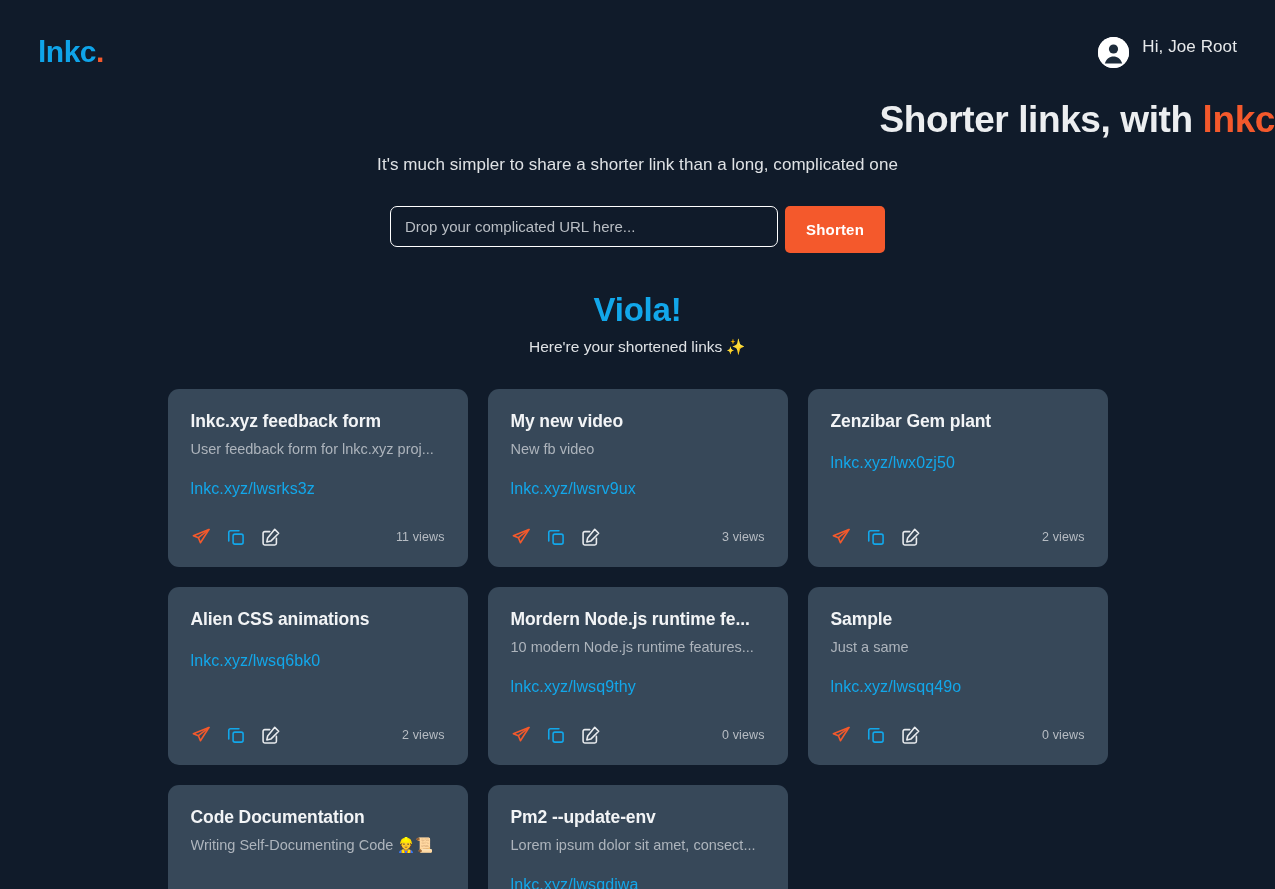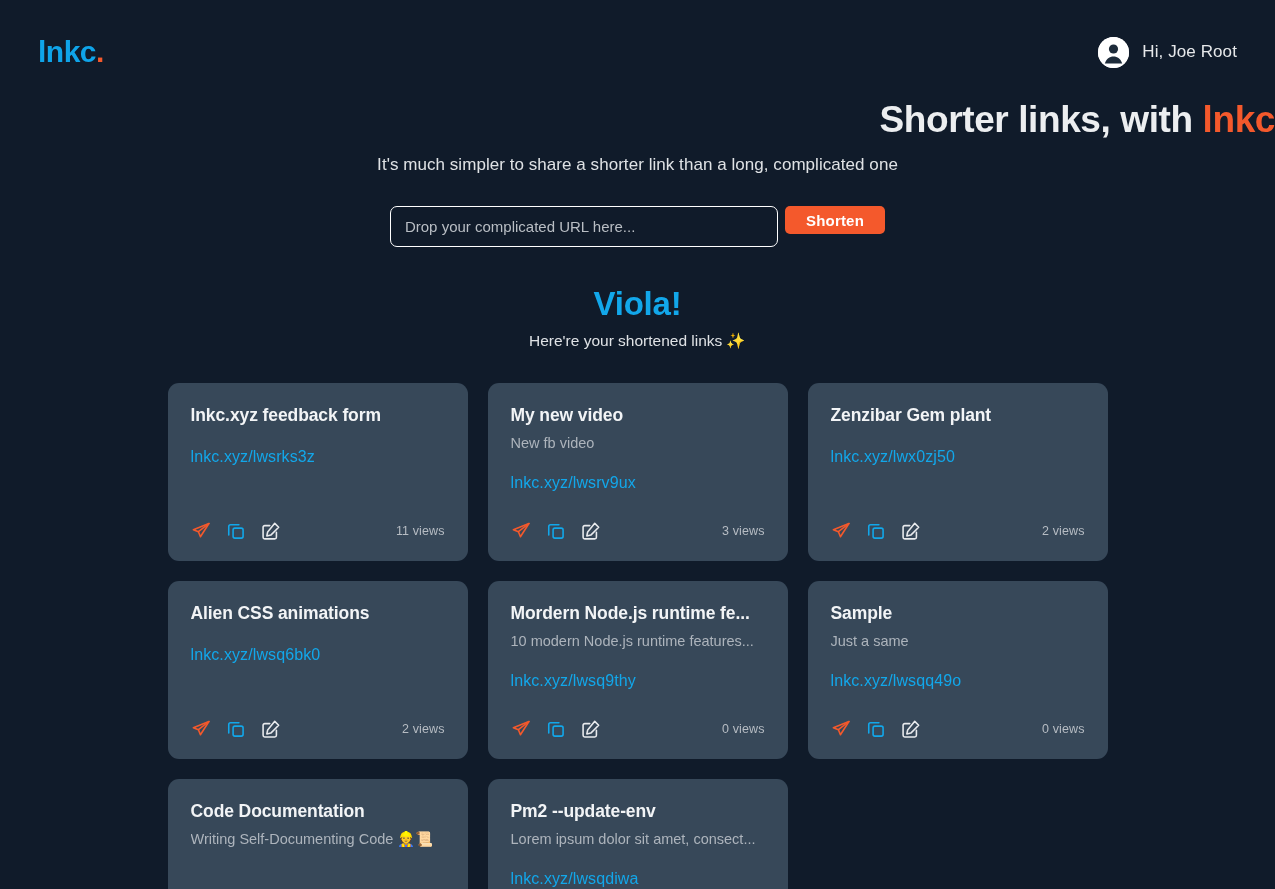--- a/index.html
+++ b/index.html
@@ -30,21 +30,21 @@
     font-size: 30px;
     font-weight: 700;
     letter-spacing: -0.5px;
     color: #0fa4e9;
     line-height: 1;
   }
   .logo .dot { color: #f4592c; }
 
   .user-area {
     display: flex;
-    align-items: center;
+    align-items: flex-start;
     gap: 13px;
   }
 
   .avatar {
     width: 31px;
     height: 31px;
     border-radius: 50%;
     background: #ffffff;
     display: flex;
     align-items: center;
@@ -101,21 +101,21 @@
     border-radius: 7px;
     color: #e8eaed;
     font-family: "Liberation Sans", sans-serif;
     font-size: 15px;
     padding: 0 14px;
     outline: none;
   }
   .url-input::placeholder { color: #b9bec4; }
 
   .shorten-btn {
-    height: 28px;
+    height: 47px;
     padding: 0 21px;
     background: #f4592c;
     color: #ffffff;
     border: none;
     border-radius: 5px;
     font-family: "Liberation Sans", sans-serif;
     font-size: 15px;
     font-weight: 700;
     cursor: pointer;
     letter-spacing: 0.2px;
@@ -250,20 +250,21 @@
 </div>
 
 <div class="viola">
   <div class="viola-title">Viola!</div>
   <div class="viola-sub">Here're your shortened links ✨</div>
 </div>
 
 <div class="grid" id="links-grid">
   <div class="card">
     <div class="card-title">lnkc.xyz feedback form</div>
+    <div class="card-desc">User feedback form for lnkc.xyz proj...</div>
     <a class="card-link" href="#">lnkc.xyz/lwsrks3z</a>
     <div class="card-footer">
       <div class="card-actions">
         <button class="icon-btn">
           <svg width="20" height="20" viewBox="0 0 24 24" fill="none" stroke="#f4592c" stroke-width="1.9" stroke-linecap="round" stroke-linejoin="round">
             <path d="M21.5 3 2.8 10.4l6.1 2.4 2.4 6.1z"></path>
             <path d="M21.5 3 8.9 12.8"></path>
           </svg>
         </button>
         <button class="icon-btn">

